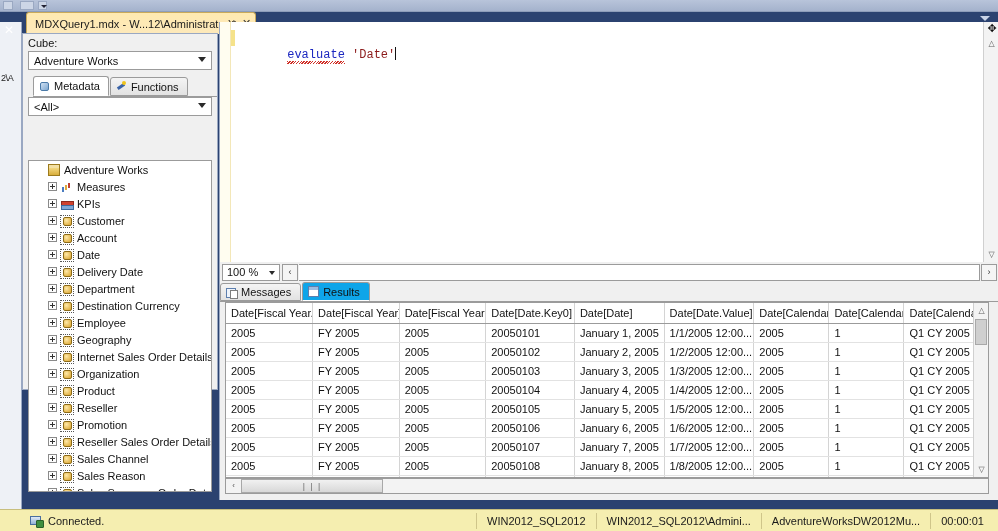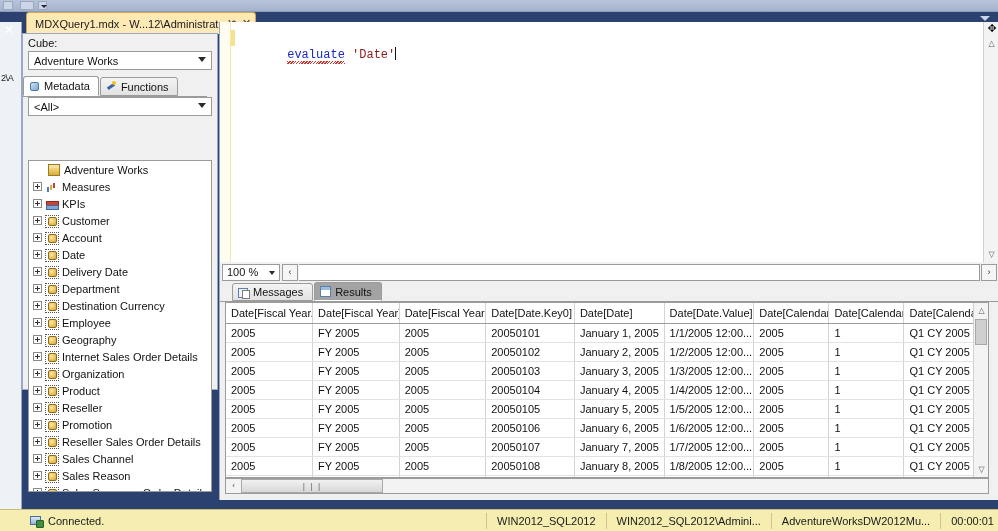--- a/index.html
+++ b/index.html
@@ -105,21 +105,21 @@
   }
   .combo .chev {
     position: absolute; right: 5px; top: 5px;
     width: 0; height: 0;
     border-left: 4px solid transparent; border-right: 4px solid transparent;
     border-top: 5px solid #2a2a2a;
   }
 
   
   #meta-tabs {
-    margin: 7px 0 0 0; height: 20px;
+    margin: 7px 0 0 10px; height: 20px;
     display: flex; align-items: flex-end;
     border-bottom: 1px solid #9b9b9b; width: 184px;
   }
   .mtab {
     height: 19px; display: flex; align-items: center; gap: 4px;
     padding: 0 8px 0 5px;
     font-size: 11px; color: #111;
     border: 1px solid #9b9b9b;
     background: linear-gradient(#f4f4f4, #e2e2e2);
     border-radius: 3px 3px 0 0;
@@ -151,21 +151,21 @@
 
   
   #meta-tree {
     position: absolute; left: 5px; top: 126px;
     width: 184px; height: 332px;
     background: #ffffff; border: 1px solid #9b9b9b;
     overflow: hidden;
   }
   .tree-row {
     height: 17px; display: flex; align-items: center;
-    padding-left: 4px; font-size: 11px; color: #111;
+    padding-left: 19px; font-size: 11px; color: #111;
     white-space: nowrap;
   }
   .tree-row.root { padding-left: 6px; }
   .expander {
     width: 9px; height: 9px; flex: none; margin-right: 3px;
     border: 1px solid #8a8a8a; background: #fdfdfd;
     position: relative;
   }
   .expander::before {
     content: ""; position: absolute; left: 1px; top: 3px;
@@ -303,30 +303,30 @@
   }
 
   
   #results-pane {
     position: absolute; left: 219px; top: 282px;
     width: 779px; height: 218px;
     background: #f0f0f0; border-left: 1px solid #9aa8c2;
   }
   #results-tabs {
     height: 20px; display: flex; align-items: flex-end;
-    padding-left: 12px; border-bottom: 1px solid #9b9b9b;
+    padding-left: 0; border-bottom: 1px solid #9b9b9b;
   }
   .rtab {
     height: 18px; display: flex; align-items: center; gap: 4px;
     padding: 0 9px 0 5px; font-size: 11px; color: #111;
     border: 1px solid #9b9b9b; border-radius: 3px 3px 0 0;
     background: linear-gradient(#f4f4f4, #e2e2e2);
     margin-right: 1px;
   }
-  .rtab.active { background: #a3a3a3; border-bottom-color: #ffffff; height: 19px; }
+  .rtab.active { background: #0ea5e9; border-bottom-color: #ffffff; height: 19px; }
   .ico-msg { width: 11px; height: 11px; position: relative; flex: none; }
   .ico-msg::before {
     content: ""; position: absolute; left: 0; top: 1px; width: 8px; height: 8px;
     background: #eef3fa; border: 1px solid #5d7fae;
   }
   .ico-msg::after {
     content: ""; position: absolute; left: 4px; top: 3px; width: 6px; height: 7px;
     background: #ffffff; border: 1px solid #7d7d7d;
   }
   .ico-grid { width: 11px; height: 11px; position: relative; flex: none; }
@@ -407,21 +407,21 @@
   }
   .ico-conn::after {
     content: ""; position: absolute; left: 6px; top: 5px; width: 6px; height: 6px;
     background: #3f8f3f; border: 1px solid #2a5f2a; border-radius: 1px;
   }
   .status-cell {
     padding: 0 10px; height: 16px; display: flex; align-items: center;
     border-left: 1px solid #cfc58a;
     white-space: nowrap;
   }
-  #status-time { padding-right: 4px; }
+  #status-time { padding-right: 14px; }
 </style>
 </head>
 <body>
 
 <div id="app-root">
 
   <div id="top-strip">
     <div id="tb-chip-a" class="tb-chip"></div>
     <div id="tb-chip-b" class="tb-chip"></div>
     <div id="tb-chip-c" class="tb-chip"></div>

